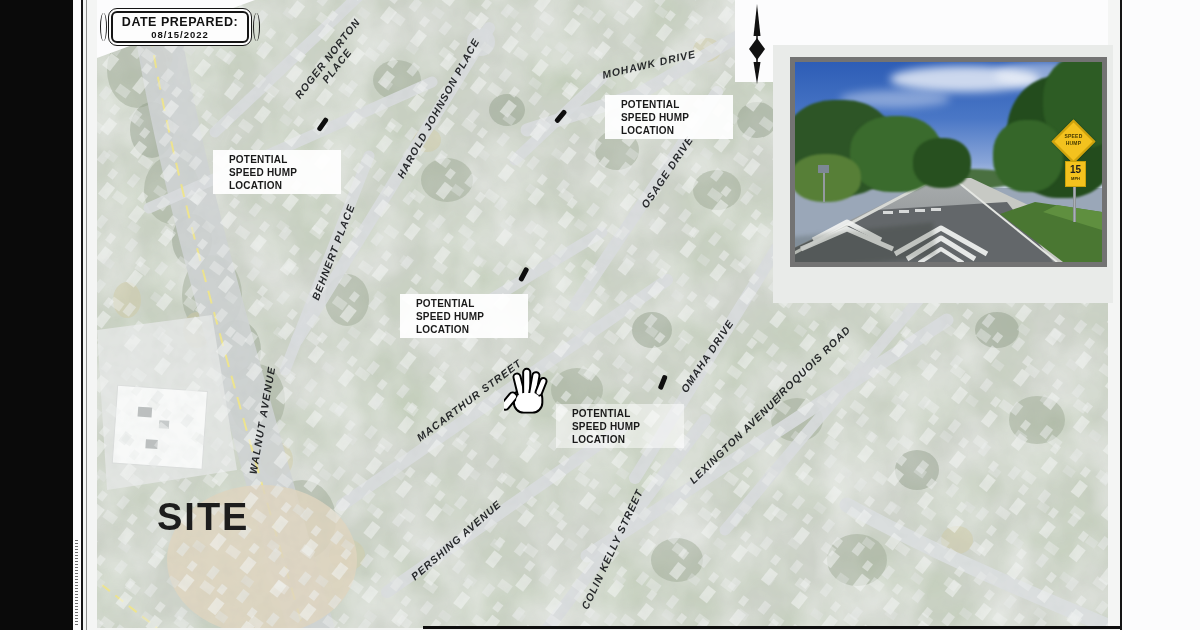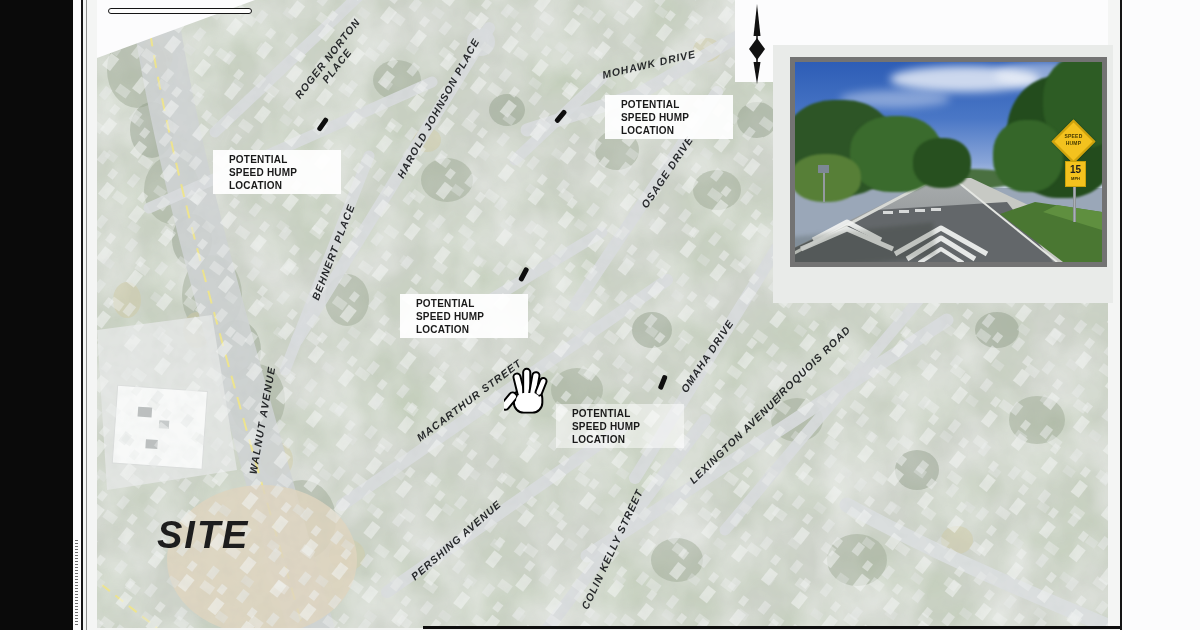--- a/index.html
+++ b/index.html
@@ -40,21 +40,21 @@
   
   .hump-box{position:absolute;width:96px;background:rgba(255,255,255,.93);color:#191919;
       font-weight:700;font-size:10px;line-height:1.3;letter-spacing:.2px;padding:3px 16px 2px}
   .hump-box.faded{background:rgba(255,255,255,.5)}
 
   
   .tick{position:absolute;width:15px;height:4.5px;background:#0e0e0e;border-radius:2px;
       transform:rotate(var(--r,0deg))}
 
   
-  .site-label{left:157px;top:514px;font-style:italic;font-weight:700;font-size:38px;
+  .site-label{left:157px;top:496px;font-weight:700;font-size:38px;
       letter-spacing:2px;color:#1d1d1d}
 
   
   .inset-panel{left:773px;top:45px;width:340px;height:258px;background:#e9ebe9}
   .photo{position:absolute;left:17px;top:12px;width:307px;height:200px;overflow:hidden;
       border:5px solid #737373;background:#9aa7b8}
   .sky{position:absolute;left:0;top:0;right:0;height:126px;
       background:linear-gradient(180deg,#2d5db6 0%,#4a77c6 45%,#8aa6d8 80%,#cdd8ea 100%)}
   .cloud{position:absolute;border-radius:50%;filter:blur(4px);background:rgba(255,255,255,.75)}
   .tree{position:absolute;border-radius:45%;filter:blur(1px)}
@@ -195,20 +195,24 @@
 <div class="abs black-bar-left"></div>
 <div class="abs border-line-a"></div>
 <div class="abs border-line-b"></div>
 <div class="abs border-line-right"></div>
 <div class="abs border-line-bottom"></div>
 <div class="abs margin-stamp"></div>
 
 <div class="abs datebox">
   <div class="datebar l"></div>
   <div class="datebar r"></div>
+  <div class="datebox-inner">
+    <div class="datebox-title">DATE PREPARED:</div>
+    <div class="datebox-value">08/15/2022</div>
+  </div>
 </div>
 
 <svg class="abs" style="left:741px;top:2px" width="32" height="82" viewBox="0 0 32 82">
   <line x1="16" y1="30" x2="16" y2="64" stroke="#111" stroke-width="1.5"></line>
   <polygon points="16,2 12.5,34 19.5,34" fill="#111"></polygon>
   <polygon points="16,36 24,47 16,58 8,47" fill="#111"></polygon>
   <polygon points="12.5,60 19.5,60 16,82" fill="#111"></polygon>
 </svg>
 
 <div class="street-label wrap" style="left:332px;top:62px;--r:-52deg">ROGER NORTON PLACE</div>

